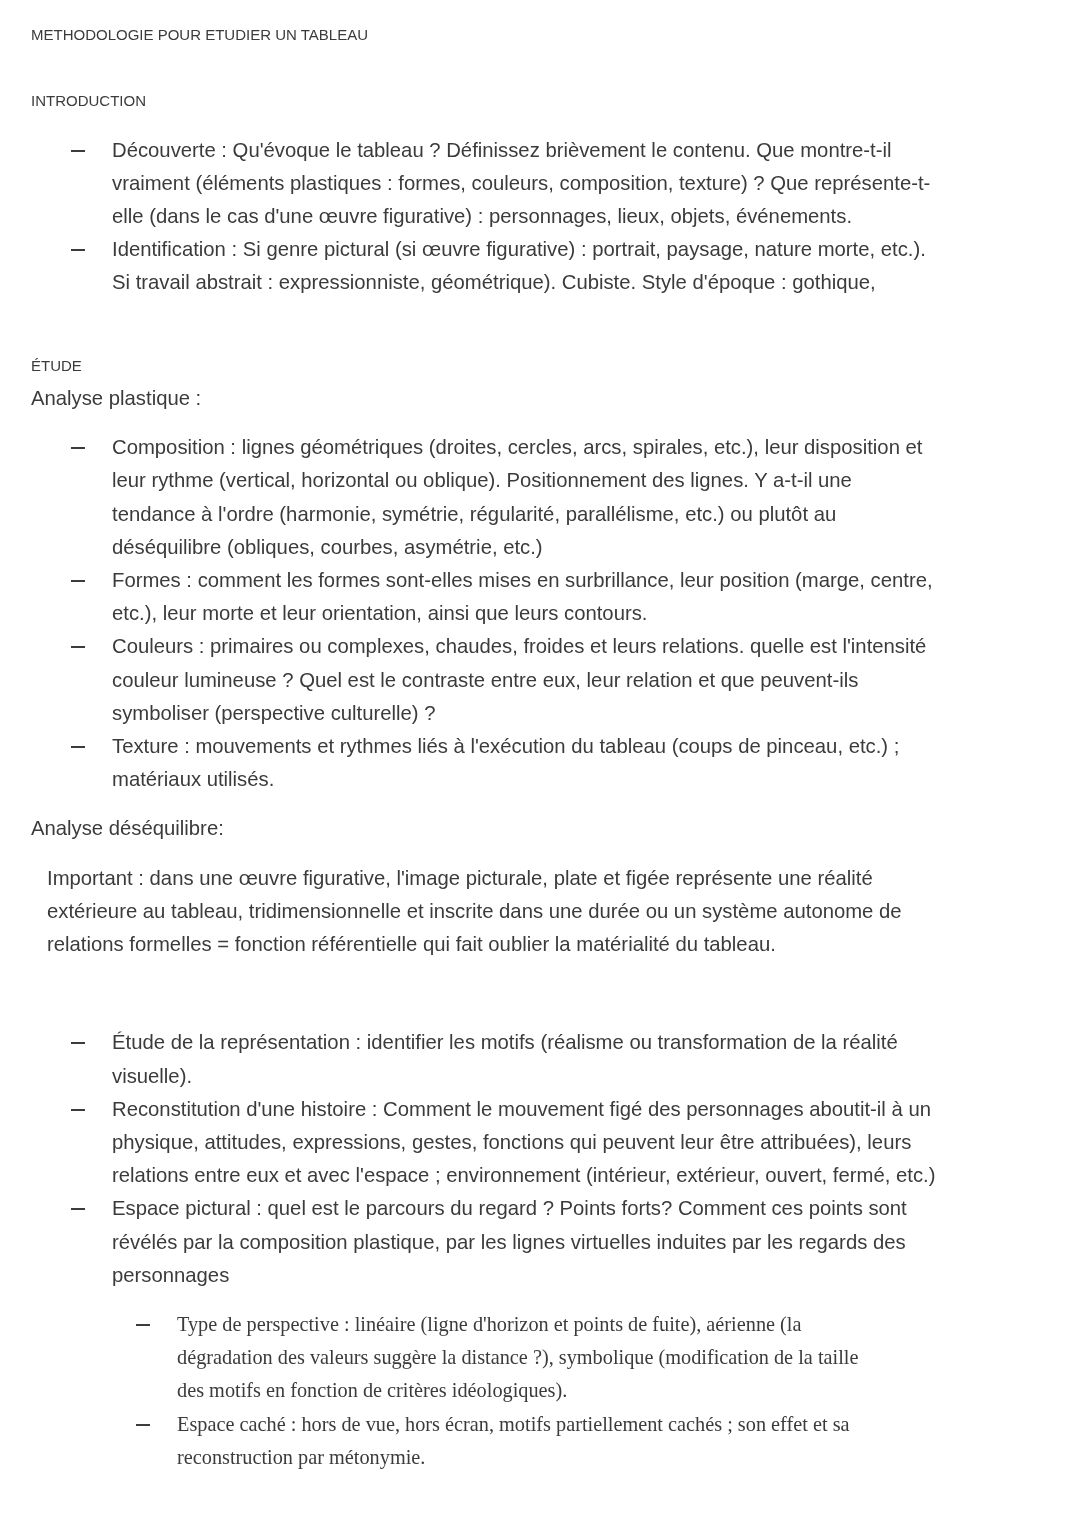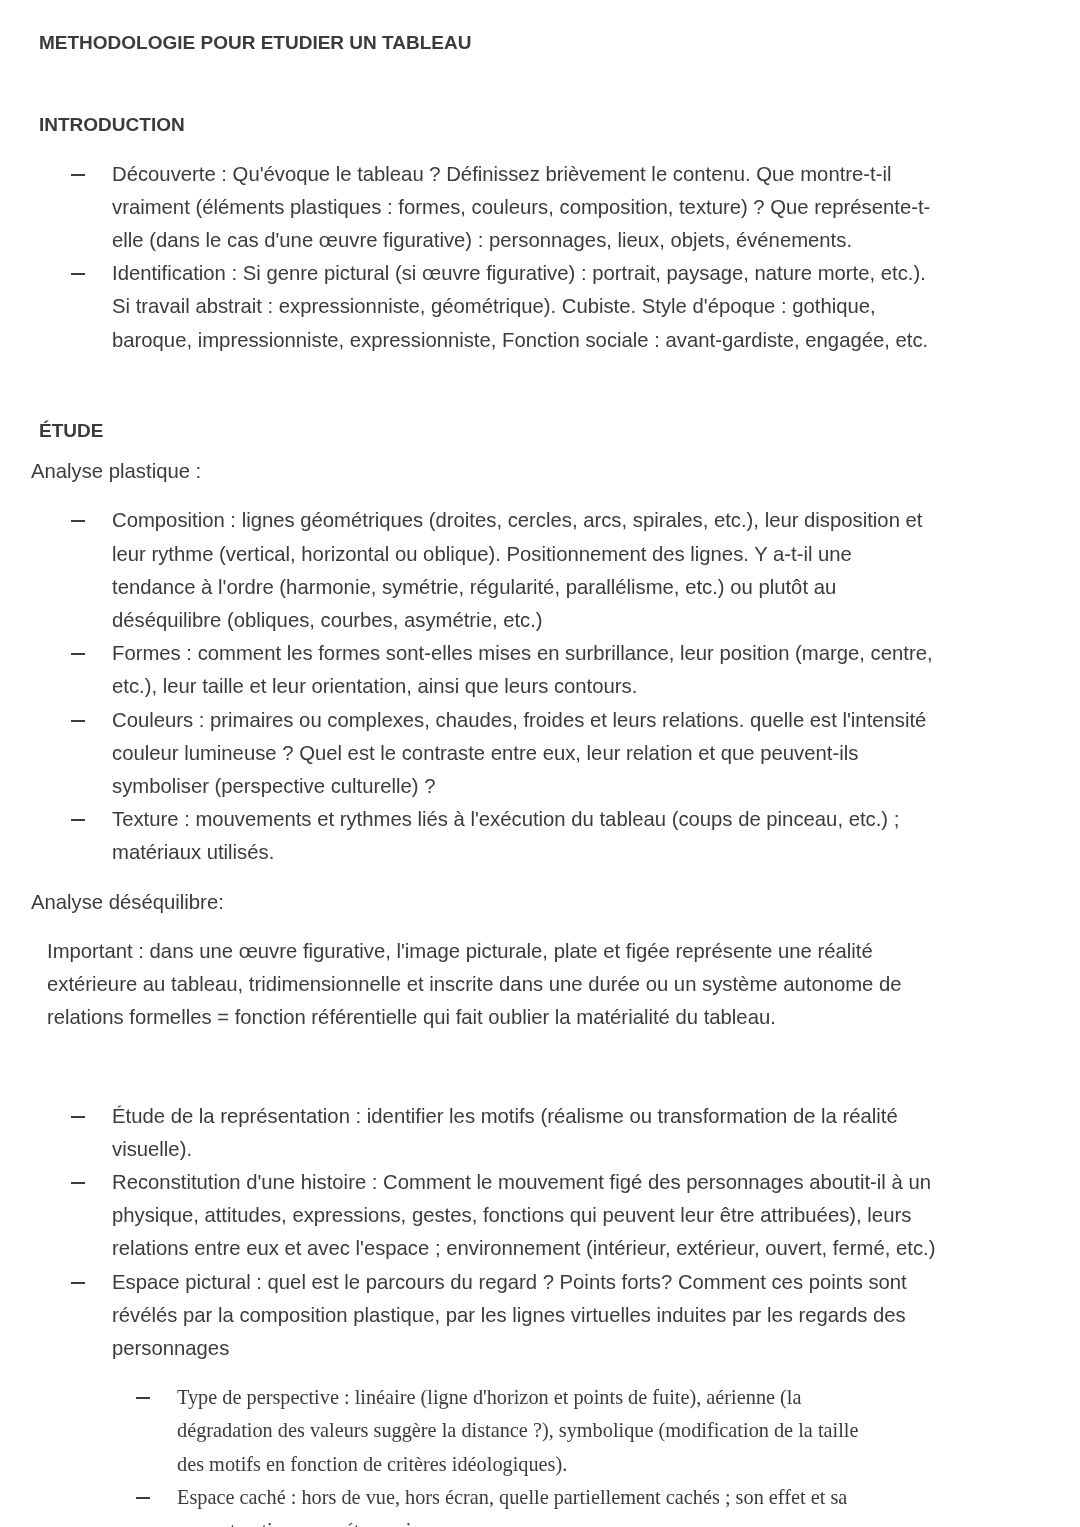--- a/index.html
+++ b/index.html
@@ -5,21 +5,21 @@
   html, body { margin: 0; padding: 0; background: #ffffff; }
   body {
     width: 1080px; height: 1527px; overflow: hidden;
     font-family: "Liberation Sans", "DejaVu Sans", sans-serif;
     color: #3b3b3b;
     font-size: 20.3px;
     line-height: 33.2px;
   }
   .page { padding: 18px 30px 0 31px; }
   .line { white-space: nowrap; }
-  .title, .heading { margin: 8px; font-weight: bold; font-size: 19px; line-height: 33.2px; }
+  .title, .heading { margin: 0; font-weight: normal; font-size: 15px; line-height: 33.2px; }
   .blank { height: 33.2px; }
   .bold { font-weight: normal; }
   ul.dash { list-style: none; margin: 16px; padding: 0; }
   ul.dash > li { position: relative; padding-left: 65px; }
   ul.dash > li::before {
     content: ""; position: absolute; left: 24px; top: 16px;
     width: 14px; height: 2px; background: #3b3b3b;
   }
   ul.dash.nested > li { padding-left: 65px; }
   ul.dash.nested { margin-left: 0; font-family: Liberation Serif, serif; }
@@ -37,41 +37,40 @@
     <h2 class="heading line">INTRODUCTION</h2>
     <ul class="dash">
       <li>
         <div class="line">Découverte : Qu'évoque le tableau ? Définissez brièvement le contenu. Que montre-t-il</div>
         <div class="line">vraiment (éléments plastiques : formes, couleurs, composition, texture) ? Que représente-t-</div>
         <div class="line">elle (dans le cas d'une œuvre figurative) : personnages, lieux, objets, événements.</div>
       </li>
       <li>
         <div class="line">Identification : Si genre pictural (si œuvre figurative) : portrait, paysage, nature morte, etc.).</div>
         <div class="line">Si travail abstrait : expressionniste, géométrique). Cubiste. Style d'époque : gothique,</div>
-        <div class="line">baroque, impressionniste, expressionniste, Fonction sociale : avant-gardiste, engagée, etc.</div>
       </li>
     </ul>
   </section>
 
   <div class="blank"></div>
 
   <section>
     <h2 class="heading line">ÉTUDE</h2>
 
     <div class="line bold">Analyse plastique :</div>
     <ul class="dash">
       <li>
         <div class="line">Composition : lignes géométriques (droites, cercles, arcs, spirales, etc.), leur disposition et</div>
         <div class="line">leur rythme (vertical, horizontal ou oblique). Positionnement des lignes. Y a-t-il une</div>
         <div class="line">tendance à l'ordre (harmonie, symétrie, régularité, parallélisme, etc.) ou plutôt au</div>
         <div class="line">déséquilibre (obliques, courbes, asymétrie, etc.)</div>
       </li>
       <li>
         <div class="line">Formes : comment les formes sont-elles mises en surbrillance, leur position (marge, centre,</div>
-        <div class="line">etc.), leur taille et leur orientation, ainsi que leurs contours.</div>
+        <div class="line">etc.), leur morte et leur orientation, ainsi que leurs contours.</div>
       </li>
       <li>
         <div class="line">Couleurs : primaires ou complexes, chaudes, froides et leurs relations. quelle est l'intensité</div>
         <div class="line">couleur lumineuse ? Quel est le contraste entre eux, leur relation et que peuvent-ils</div>
         <div class="line">symboliser (perspective culturelle) ?</div>
       </li>
       <li>
         <div class="line">Texture : mouvements et rythmes liés à l'exécution du tableau (coups de pinceau, etc.) ;</div>
         <div class="line">matériaux utilisés.</div>
       </li>
@@ -100,20 +99,20 @@
         <div class="line">Espace pictural : quel est le parcours du regard ? Points forts? Comment ces points sont</div>
         <div class="line">révélés par la composition plastique, par les lignes virtuelles induites par les regards des</div>
         <div class="line">personnages</div>
         <ul class="dash nested">
           <li>
             <div class="line">Type de perspective : linéaire (ligne d'horizon et points de fuite), aérienne (la</div>
             <div class="line">dégradation des valeurs suggère la distance ?), symbolique (modification de la taille</div>
             <div class="line">des motifs en fonction de critères idéologiques).</div>
           </li>
           <li>
-            <div class="line">Espace caché : hors de vue, hors écran, quelle partiellement cachés ; son effet et sa</div>
+            <div class="line">Espace caché : hors de vue, hors écran, motifs partiellement cachés ; son effet et sa</div>
             <div class="line">reconstruction par métonymie.</div>
           </li>
         </ul>
       </li>
     </ul>
   </section>
 </div>
 
 </body></html>

